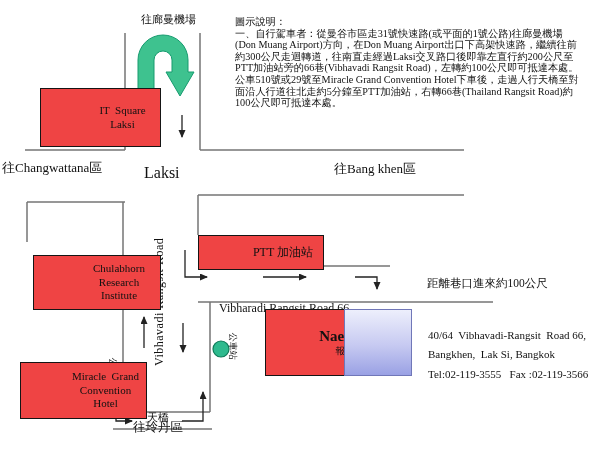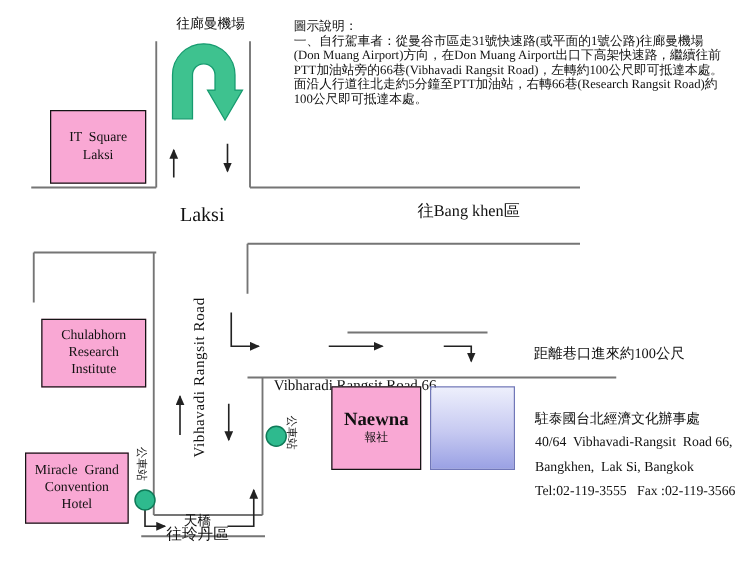--- a/index.html
+++ b/index.html
@@ -4,23 +4,24 @@
 <style>
   html,body { margin:0; padding:0; background:#ffffff; }
   #map-canvas {
     position:relative; width:600px; height:450px; background:#ffffff;
     font-family:"Liberation Serif","DejaVu Serif",serif; color:#111; overflow:hidden;
   }
   .abs { position:absolute; }
   svg.overlay { position:absolute; left:0; top:0; }
   .lbl { white-space:nowrap; line-height:1.15; }
   .bldg {
-    border:1px solid #151515; background:#f9a8d4;
+    border:1px solid #151515; background:#ef4444;
     display:flex; flex-direction:column; justify-content:center; align-items:center;
     text-align:center;
+    padding-left:44px;
   }
   .bldg-line { white-space:pre-wrap; line-height:1.25; font-size:11px; }
   .legend { width:366px; font-size:10.2px; line-height:11.6px; letter-spacing:0; }
   .legend div { white-space:nowrap; }
   .addr { font-size:11px; line-height:19.3px; }
   .addr div { white-space:pre-wrap; }
   .rot-ccw { transform:rotate(-90deg); transform-origin:center; text-align:center; }
   .rot-cw  { transform:rotate(90deg);  transform-origin:center; text-align:center; }
   .dest-box {
     background:linear-gradient(180deg,#edeffc 0%,#c6c9f1 55%,#9aa1e4 100%);
@@ -71,26 +72,29 @@
     <path d="M 138 95 L 138 60 A 25 25 0 0 1 188 60 L 188 72 L 194 72 L 180 96 L 166 72 L 172 72 L 172 60 A 9 9 0 0 0 154 60 L 154 95 Z" fill="#3ec28f" stroke="#169b6f" stroke-width="1"></path>
 
     <circle cx="221" cy="349" r="8" fill="#2eba8e" stroke="#0f7a58" stroke-width="1.2"></circle>
     <circle cx="116" cy="400" r="8" fill="#2eba8e" stroke="#0f7a58" stroke-width="1.2"></circle>
   </svg>
 
   <div class="abs legend" style="left:235px; top:16px;">
     <div>圖示說明：</div>
     <div>一、自行駕車者：從曼谷市區走31號快速路(或平面的1號公路)往廊曼機場</div>
     <div>(Don Muang Airport)方向，在Don Muang Airport出口下高架快速路，繼續往前</div>
+    <div>約300公尺走迴轉道，往南直走經過Laksi交叉路口後即靠左直行約200公尺至</div>
     <div>PTT加油站旁的66巷(Vibhavadi Rangsit Road)，左轉約100公尺即可抵達本處。</div>
-    <div>面沿人行道往北走約5分鐘至PTT加油站，右轉66巷(Research Rangsit Road)約</div>
+    <div>公車510號或29號至Miracle Grand Convention Hotel下車後，走過人行天橋至對</div>
+    <div>面沿人行道往北走約5分鐘至PTT加油站，右轉66巷(Thailand Rangsit Road)約</div>
     <div>100公尺即可抵達本處。</div>
   </div>
 
   <div class="abs lbl" style="left:141px; top:13px; font-size:11px;">往廊曼機場</div>
+  <div class="abs lbl" style="left:2px; top:161px; font-size:13px;">往Changwattana區</div>
   <div class="abs lbl" style="left:144px; top:164px; font-size:16px;">Laksi</div>
   <div class="abs lbl" style="left:334px; top:162px; font-size:13px;">往Bang khen區</div>
   <div class="abs lbl" style="left:219px; top:282px; font-size:12px;margin-top:20px;">Vibharadi Rangsit  Road 66</div>
   <div class="abs lbl" style="left:400px; top:277px; font-size:11.5px;padding-left:27px;">距離巷口進來約100公尺</div>
   <div class="abs lbl rot-ccw" style="left:70px; top:295px; width:180px; font-size:12px; letter-spacing:0.5px;">Vibhavadi Rangsit Road</div>
   <div class="abs lbl rot-cw" style="left:215px; top:341px; width:36px; font-size:9px;">公車站</div>
   <div class="abs lbl rot-cw" style="left:95px; top:366px; width:36px; font-size:9px;">公車站</div>
   <div class="abs lbl" style="left:147px; top:411px; font-size:11px;">天橋</div>
   <div class="abs lbl" style="left:133px; top:420px; font-size:12.5px;">往玲丹區</div>
 
@@ -104,28 +108,30 @@
     <div class="bldg-line">Convention</div>
     <div class="bldg-line">Hotel</div>
   </div>
 
   <div class="abs bldg" style="left:33px; top:255px; width:82px; height:53px;">
     <div class="bldg-line">Chulabhorn</div>
     <div class="bldg-line">Research</div>
     <div class="bldg-line">Institute</div>
   </div>
 
+  <div class="abs bldg" style="left:198px; top:235px; width:80px; height:33px;">
+    <div class="bldg-line" style="font-size:12px;">PTT 加油站</div>
+  </div>
 
   <div class="abs bldg" style="left:265px; top:309px; width:70px; height:65px;">
     <div class="bldg-line" style="font-size:15px; font-weight:bold;">Naewna</div>
     <div class="bldg-line" style="font-size:9.5px;">報社</div>
   </div>
 
   <div class="abs dest-box" style="left:344px; top:309px; width:66px; height:65px;"></div>
 
   <div class="abs addr" style="left:428px; top:326px;">
-    <div>駐泰國台北經濟文化辦事處</div>
     <div>40/64  Vibhavadi-Rangsit  Road 66,</div>
     <div>Bangkhen,  Lak Si, Bangkok</div>
     <div>Tel:02-119-3555   Fax :02-119-3566</div>
   </div>
 
 </div>
 
 </body></html>

